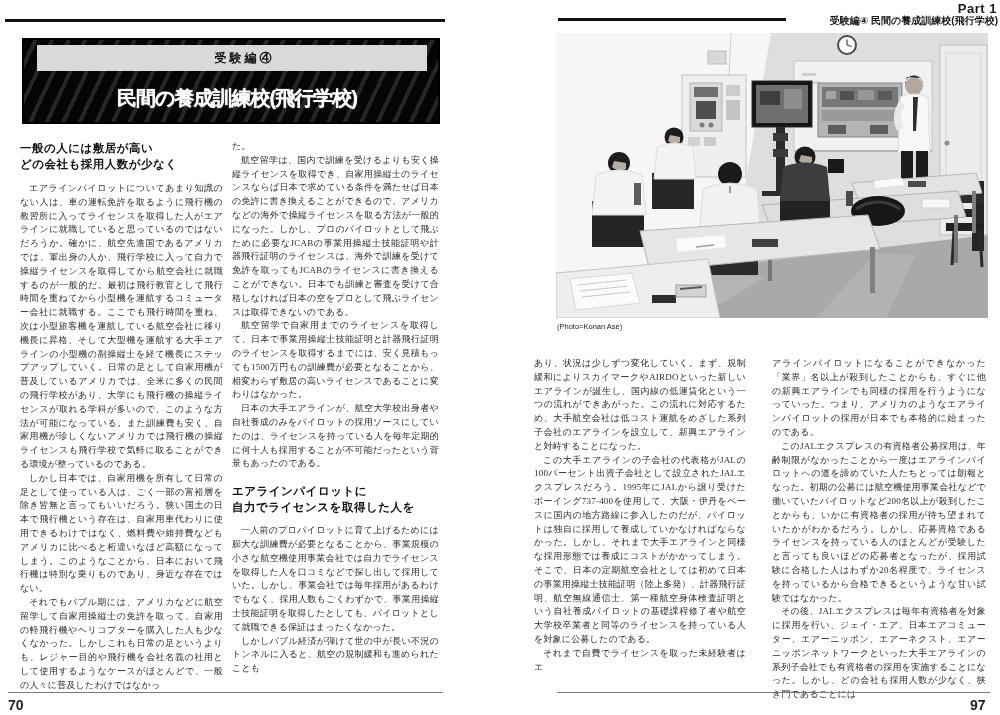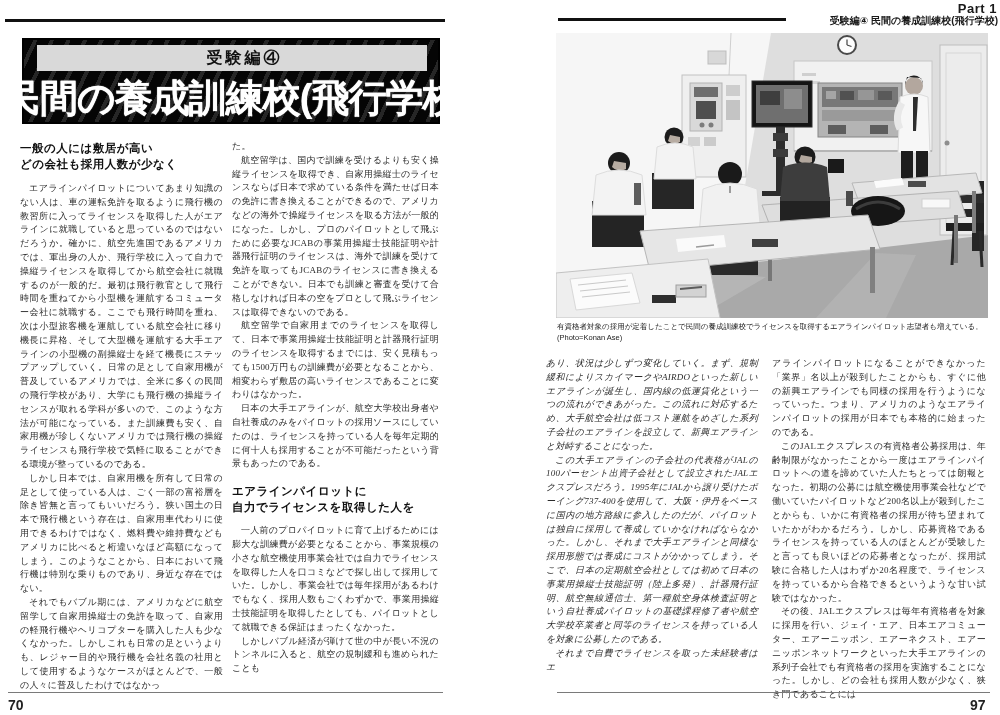--- a/index.html
+++ b/index.html
@@ -27,37 +27,37 @@
   .banner{
     left:22px;top:38px;width:418px;height:86px;
     background:
       repeating-linear-gradient(115deg,#050505 0 11px,#262626 11px 15px);
     box-shadow:inset 0 0 0 2px #000;
   }
   .banner .kicker-bar{
     position:absolute;left:15px;right:13px;top:7px;height:26px;background:#d9d9d9;
     display:flex;align-items:center;justify-content:center;
     font-family:"Liberation Serif","DejaVu Serif",serif;
-    font-size:16px;font-weight:bold;color:#111;letter-spacing:3px;padding-left:25px;
+    font-size:12px;font-weight:bold;color:#111;letter-spacing:3px;padding-left:25px;
   }
   .banner .title{
     position:absolute;left:0;right:0;top:36px;height:48px;
     display:flex;align-items:center;justify-content:center;
     font-family:"Liberation Sans","DejaVu Sans",sans-serif;
-    font-size:38px;font-weight:900;color:#ffffff;letter-spacing:-1px;
+    font-size:20px;font-weight:900;color:#ffffff;letter-spacing:-1px;
     text-shadow:0 0 1px #fff;white-space:nowrap;padding-left:12px;
   }
 
   
   .col{position:absolute;text-align:justify;}
   .col p{margin:0;font-size:9px;line-height:13.8px;letter-spacing:.2px;}
   .col p.ind{text-indent:1em;}
   .col-l1{left:20px;top:140px;width:203px;}
   .col-l2{left:232px;top:140px;width:207px;}
-  .col-r1{left:546px;top:357px;width:212px;font-style:italic;}
+  .col-r1{left:534px;top:357px;width:212px;}
   .col-r2{left:772px;top:357px;width:214px;}
   h3.sec{
     margin:0 0 10px 0;font-family:"Liberation Sans","DejaVu Sans",sans-serif;
     font-size:11.5px;line-height:16px;font-weight:bold;color:#111;
     letter-spacing:.5px;text-align:left;
   }
   h3.sec.mid{margin-top:12px;margin-bottom:9px;}
   h3.sec span{display:block;}
 
   
@@ -252,21 +252,20 @@
       <line x1="24" y1="258" x2="72" y2="253" stroke="#c9c9c9" stroke-width="1"></line>
       <line x1="26" y1="264" x2="74" y2="259" stroke="#c9c9c9" stroke-width="1"></line>
       <rect x="96" y="262" width="24" height="8" fill="#2e2e2e"></rect>
       <rect x="120" y="252" width="30" height="12" fill="#d3d3d3" stroke="#9f9f9f"></rect>
       <line x1="124" y1="256" x2="146" y2="254" stroke="#5c5c5c" stroke-width="2"></line>
     </g>
   </svg>
 </figure>
 
 <figcaption class="abs caption">
-  <span>有資格者対象の採用が定着したことで民間の養成訓練校でライセンスを取得するエアラインパイロット志望者も増えている。</span>
   <span class="credit">(Photo=Konan Ase)</span>
 </figcaption>
 
 <div class="col col-r1">
   <p>あり、状況は少しずつ変化していく。まず、規制緩和によりスカイマークやAIRDOといった新しいエアラインが誕生し、国内線の低運賃化という一つの流れができあがった。この流れに対応するため、大手航空会社は低コスト運航をめざした系列子会社のエアラインを設立して、新興エアラインと対峙することになった。</p>
   <p class="ind">この大手エアラインの子会社の代表格がJALの100パーセント出資子会社として設立されたJALエクスプレスだろう。1995年にJALから譲り受けたボーイング737-400を使用して、大阪・伊丹をベースに国内の地方路線に参入したのだが、パイロットは独自に採用して養成していかなければならなかった。しかし、それまで大手エアラインと同様な採用形態では養成にコストがかかってしまう。そこで、日本の定期航空会社としては初めて日本の事業用操縦士技能証明（陸上多発）、計器飛行証明、航空無線通信士、第一種航空身体検査証明という自社養成パイロットの基礎課程修了者や航空大学校卒業者と同等のライセンスを持っている人を対象に公募したのである。</p>
   <p class="ind">それまで自費でライセンスを取った未経験者はエ</p>
 </div>
 
 <div class="col col-r2">

